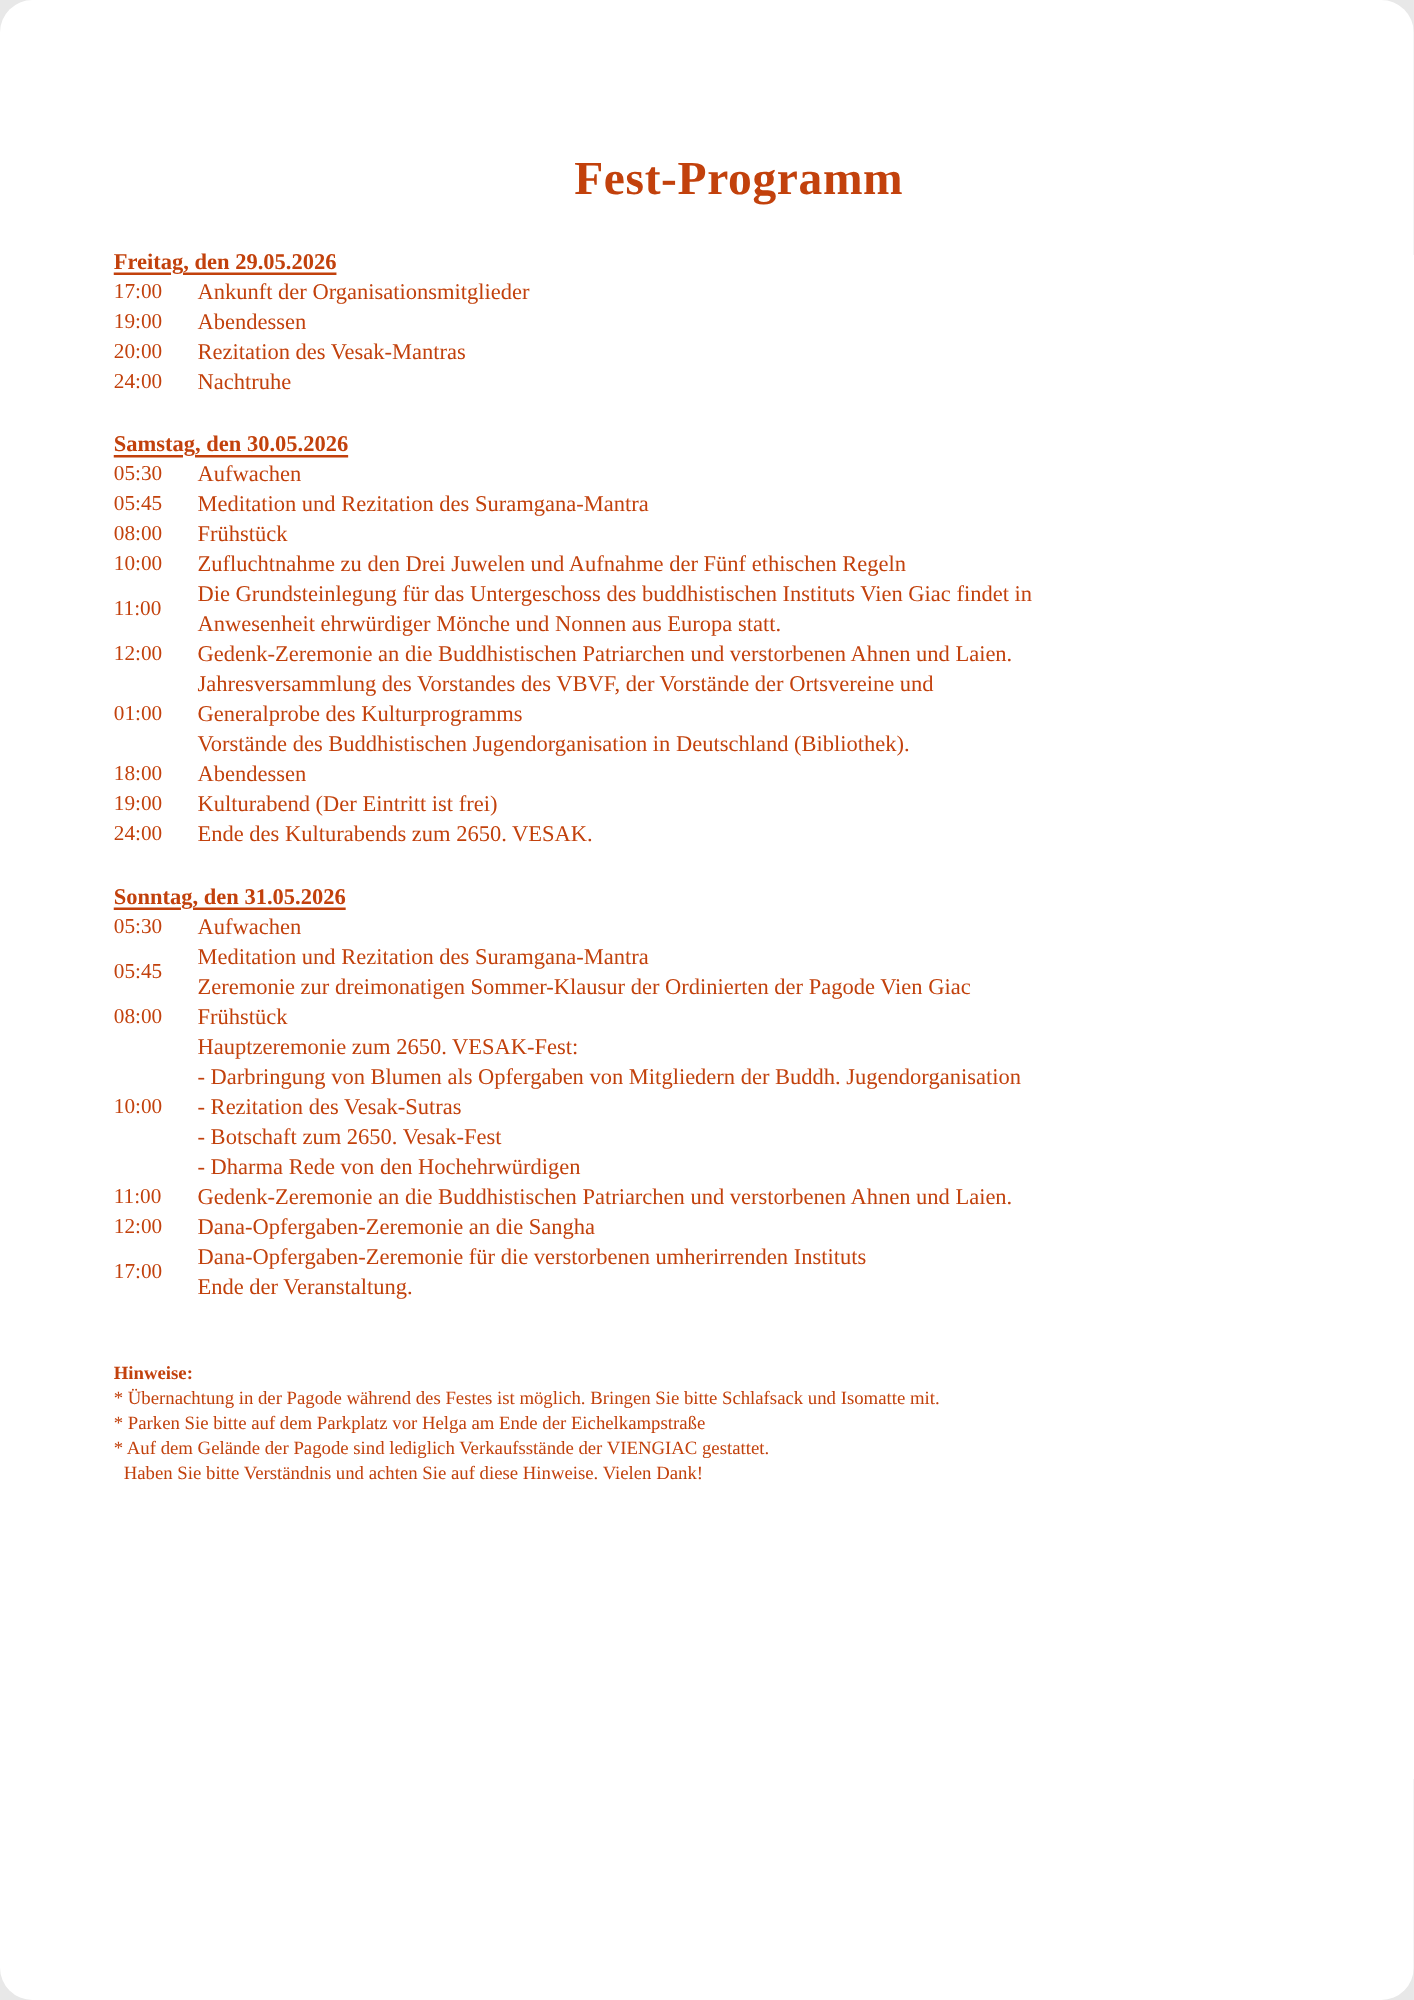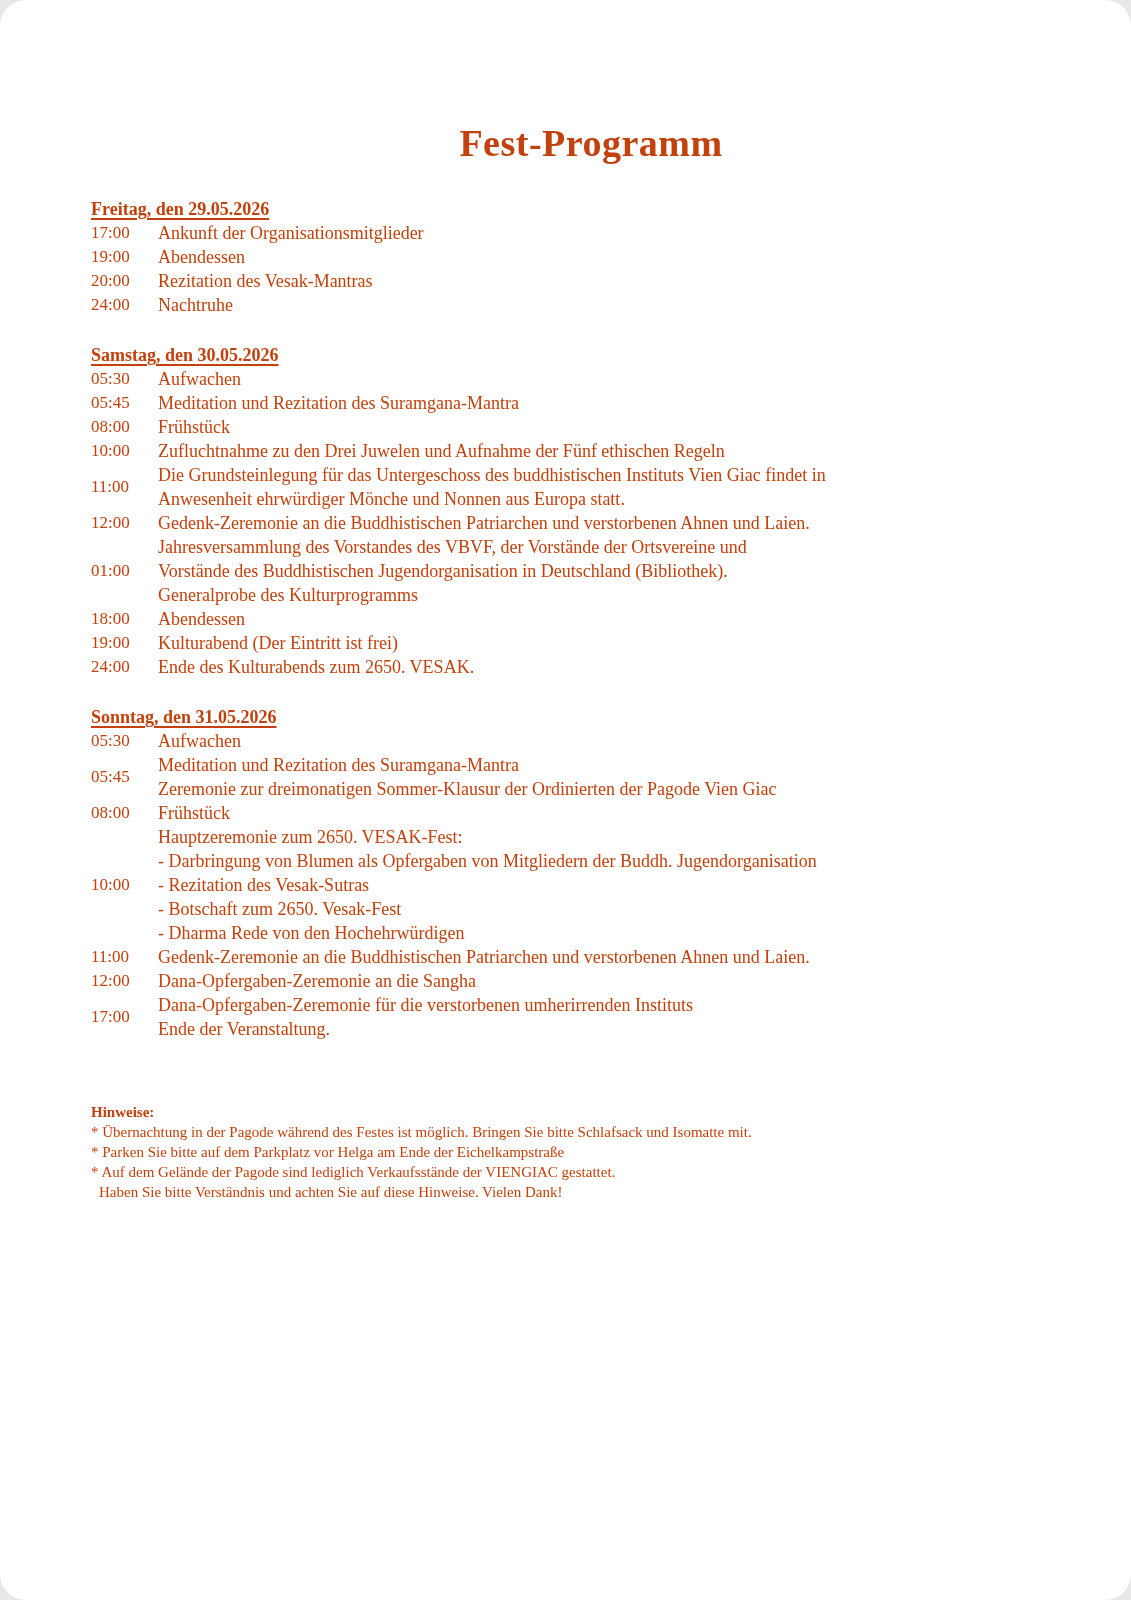--- a/index.html
+++ b/index.html
@@ -53,21 +53,21 @@
   .event-lines {
     flex: 1 1 auto;
     min-width: 0;
   }
   .event-line {
     font-size: 18px;
     line-height: 24px;
     white-space: nowrap;
   }
   .notes {
-    margin-top: 61px;
+    margin-top: 48px;
   }
   .notes-heading {
     font-size: 15px;
     font-weight: bold;
     line-height: 20px;
   }
   .notes-line {
     font-size: 15px;
     line-height: 20px;
     white-space: nowrap;
@@ -146,22 +146,22 @@
         <div class="schedule-row">
           <div class="time-cell">12:00</div>
           <div class="event-lines">
             <div class="event-line">Gedenk-Zeremonie an die Buddhistischen Patriarchen und verstorbenen Ahnen und Laien.</div>
           </div>
         </div>
         <div class="schedule-row">
           <div class="time-cell">01:00</div>
           <div class="event-lines">
             <div class="event-line">Jahresversammlung des Vorstandes des VBVF, der Vorstände der Ortsvereine und</div>
+            <div class="event-line">Generalprobe des Kulturprogramms</div>
             <div class="event-line">Vorstände des Buddhistischen Jugendorganisation in Deutschland (Bibliothek).</div>
-            <div class="event-line">Generalprobe des Kulturprogramms</div>
           </div>
         </div>
         <div class="schedule-row">
           <div class="time-cell">18:00</div>
           <div class="event-lines">
             <div class="event-line">Abendessen</div>
           </div>
         </div>
         <div class="schedule-row">
           <div class="time-cell">19:00</div>

